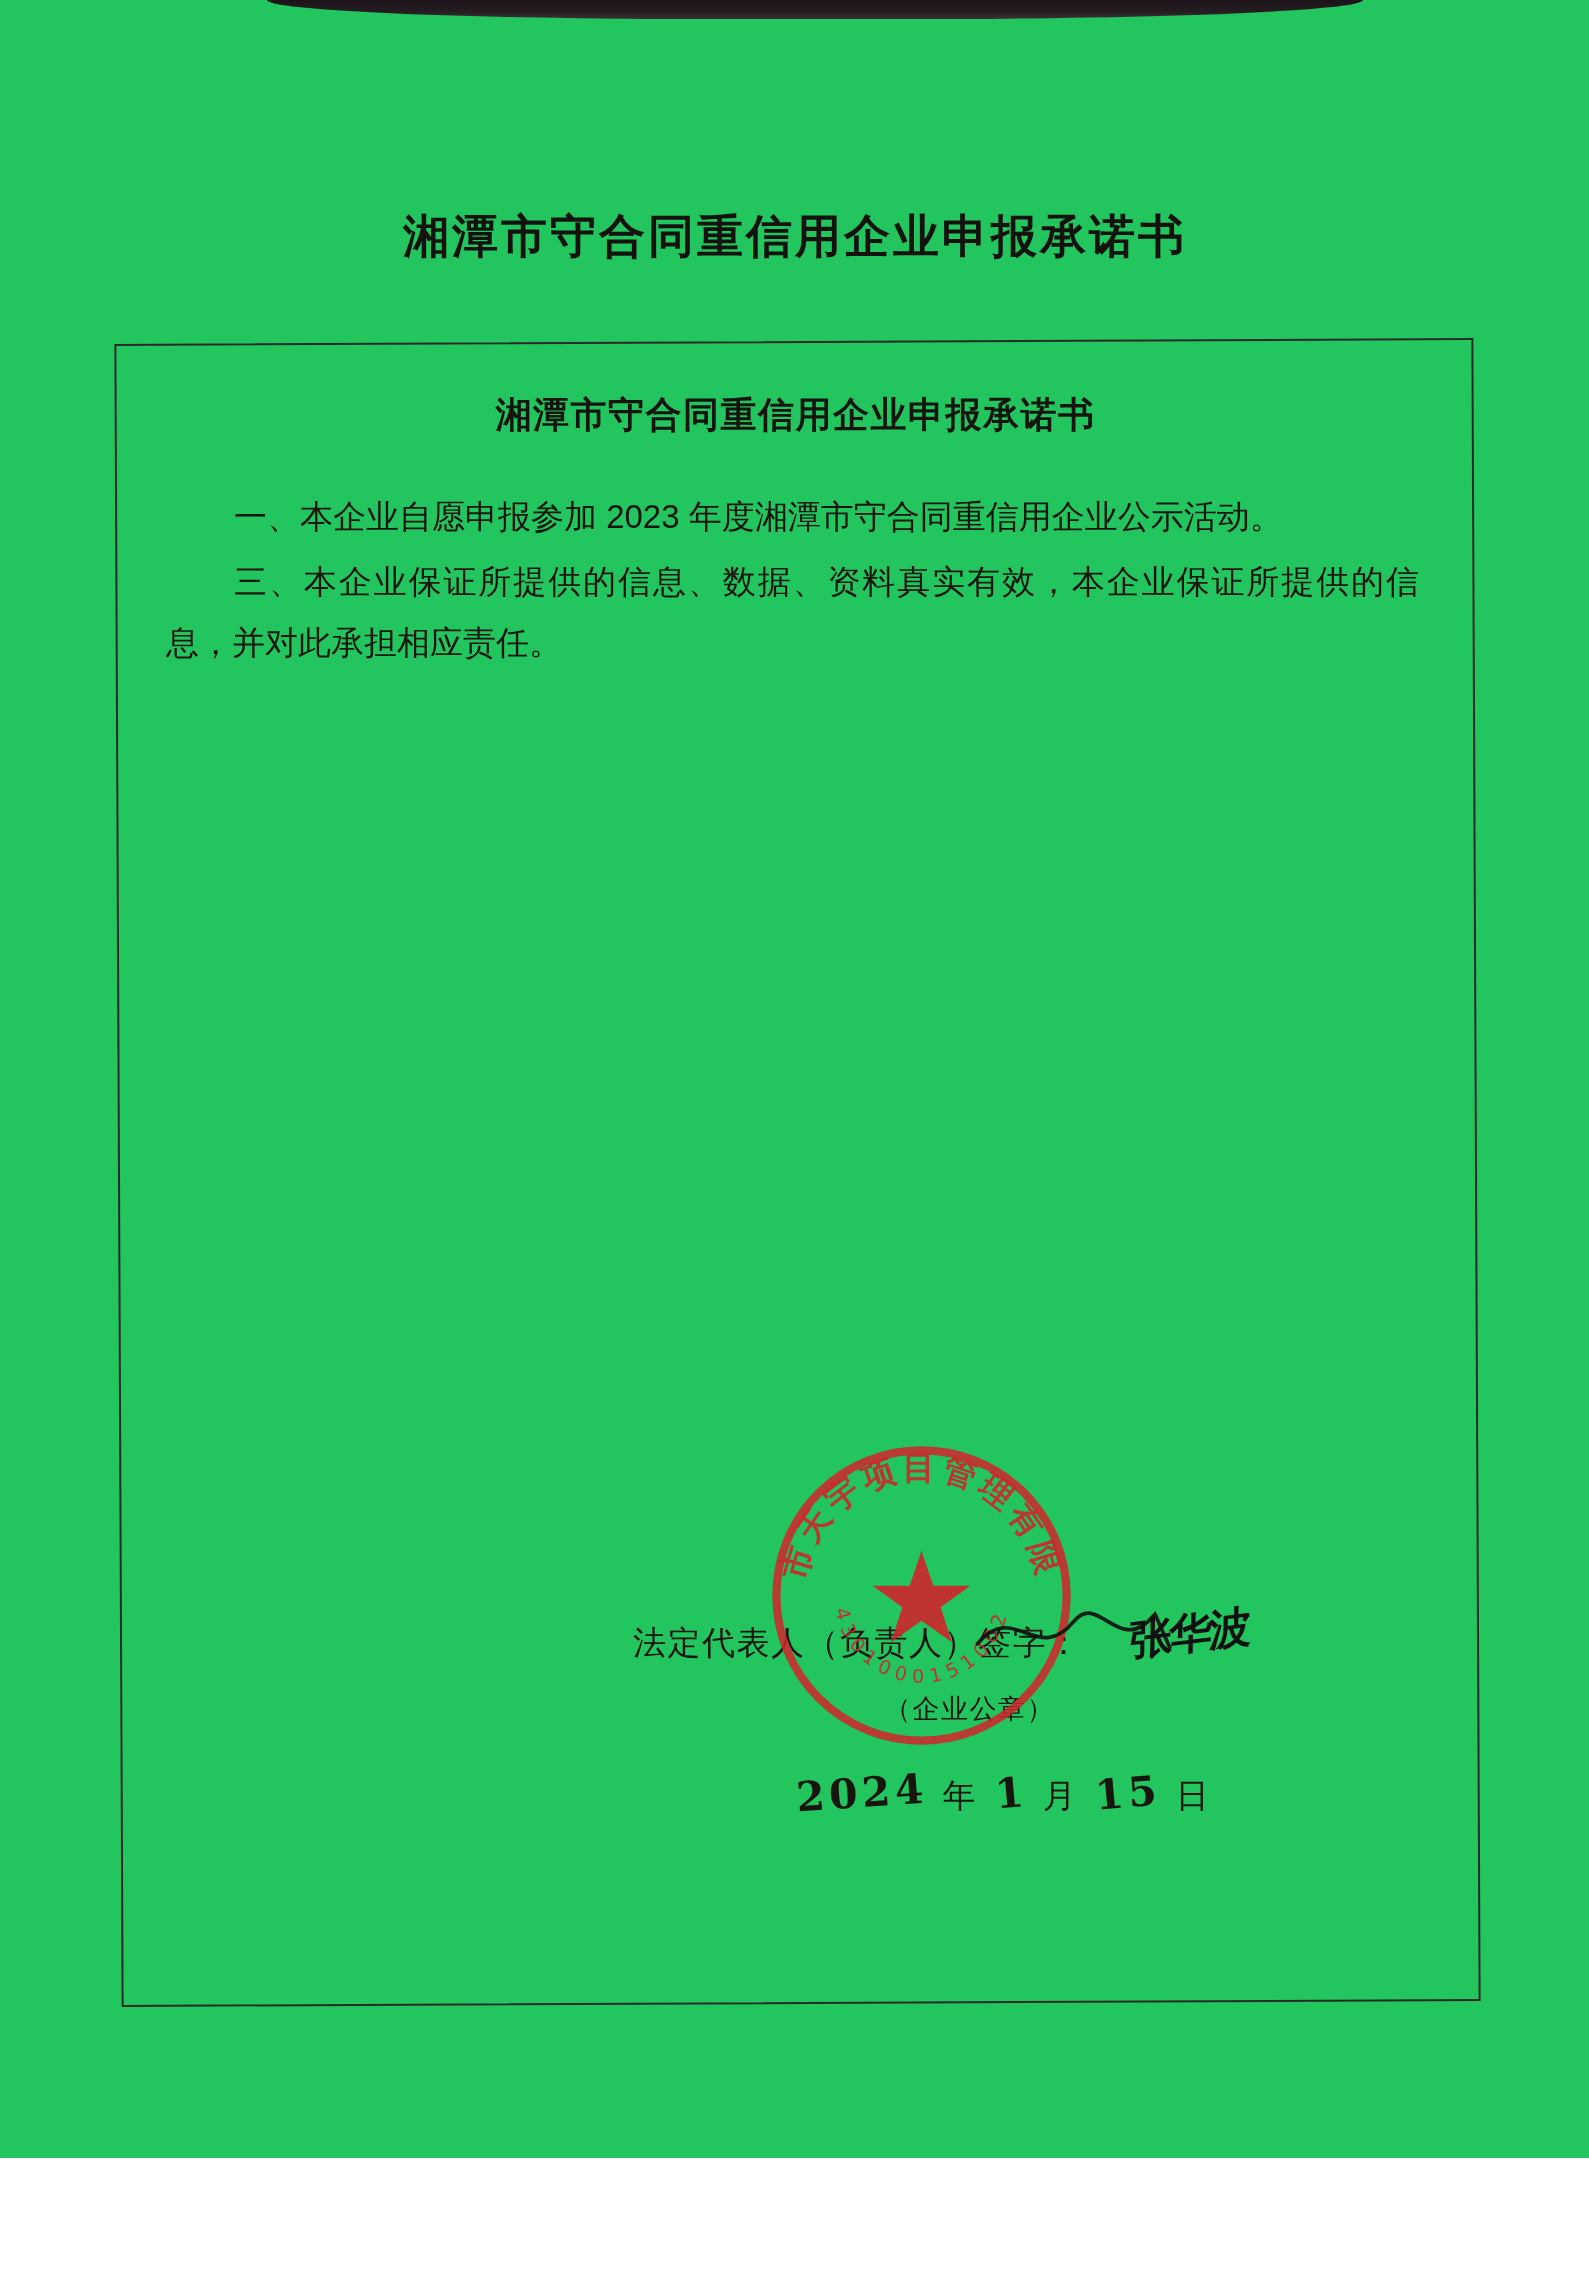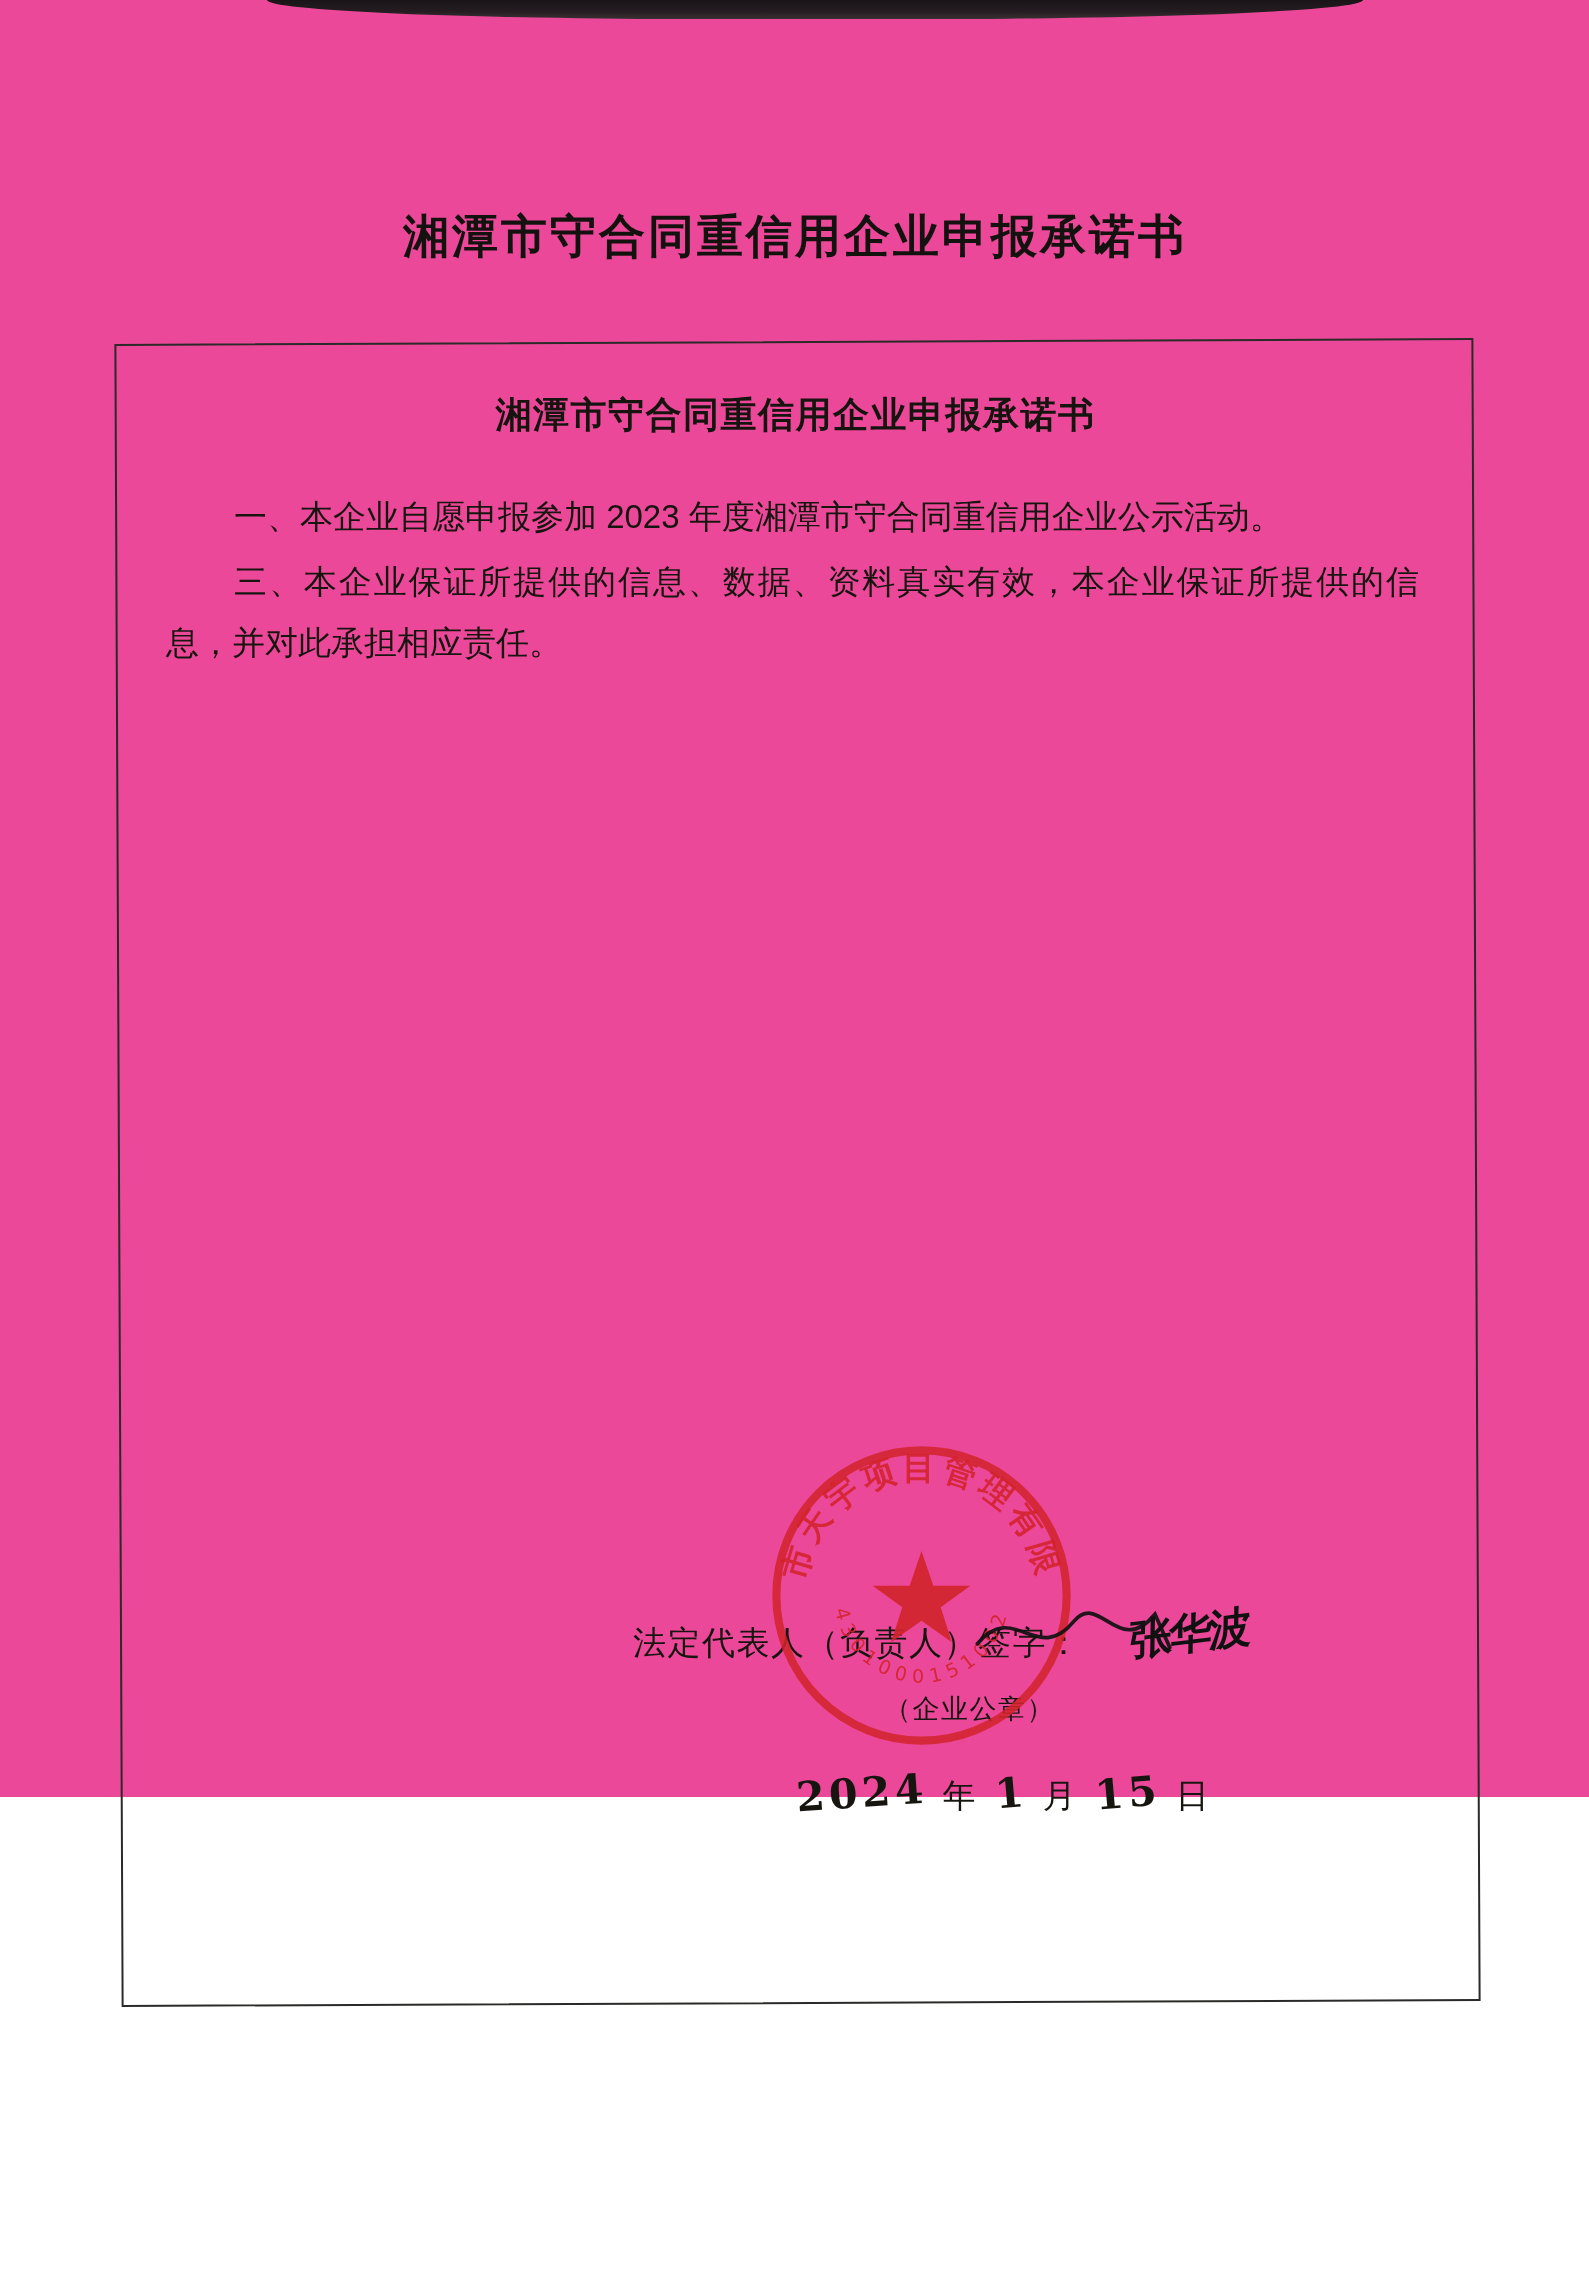--- a/index.html
+++ b/index.html
@@ -23,22 +23,22 @@
     width: 1096px;
     height: 19px;
     background: linear-gradient(180deg, #1a1418 0%, #241c20 60%, #3a3034 100%);
     border-radius: 0 0 40% 40% / 0 0 100% 100%;
   }
 
   .page {
     position: absolute;
     left: 0; top: 0;
     width: 1590px;
-    height: 1797px;
-    background: #ec4899;
+    height: 2158px;
+    background: #22c55e;
   }
 
   
   .doc-title {
     position: absolute;
     left: 0;
     top: 206px;
     width: 1590px;
     text-align: center;
     font-family: "DejaVu Serif", "Liberation Serif", serif;

